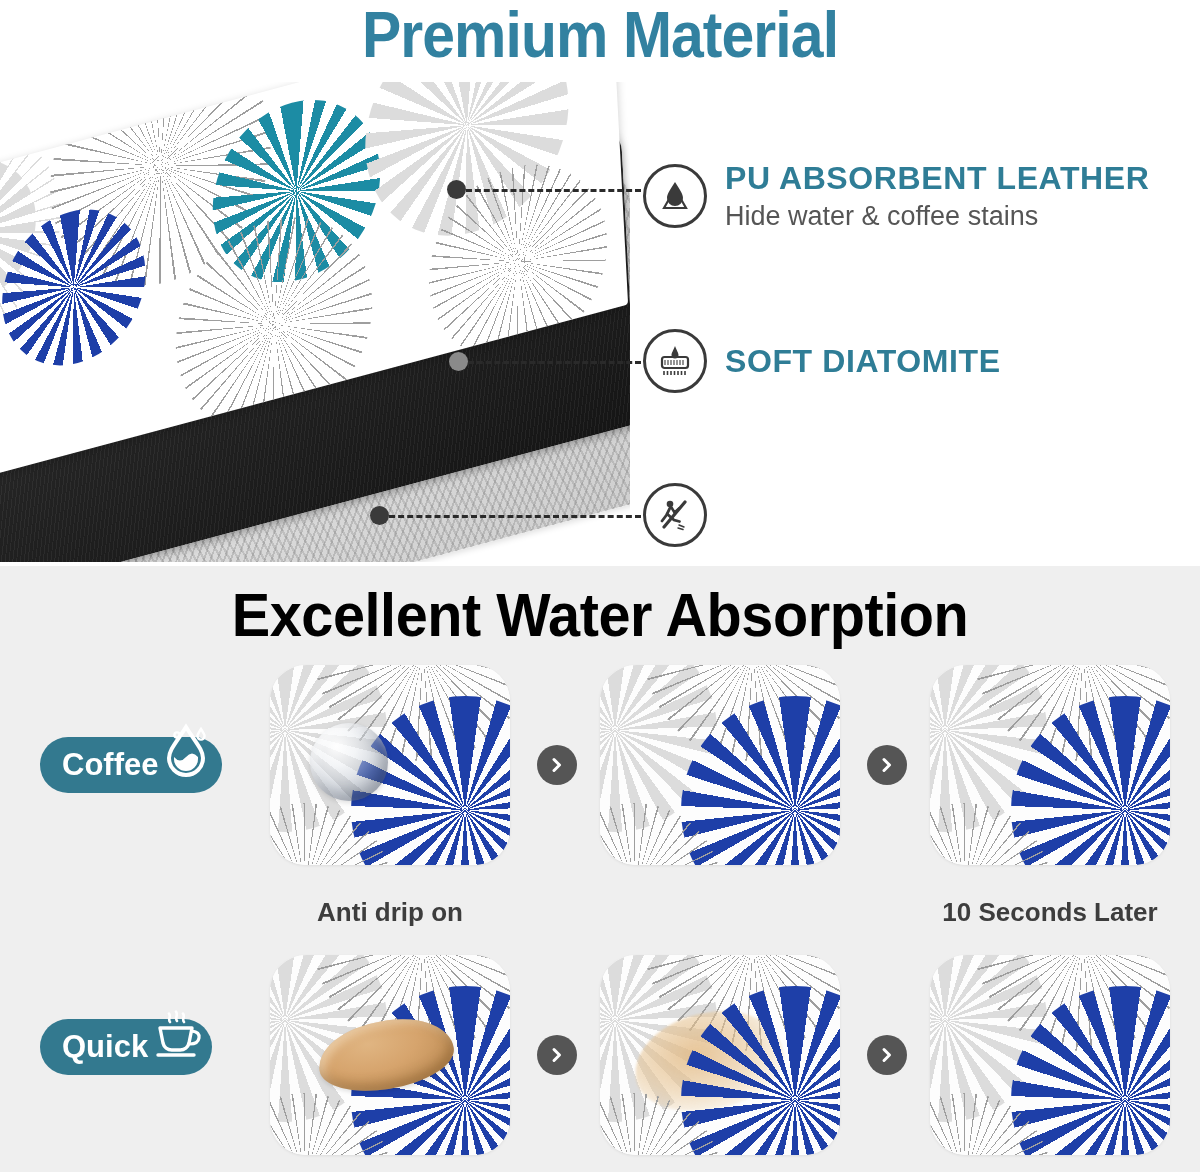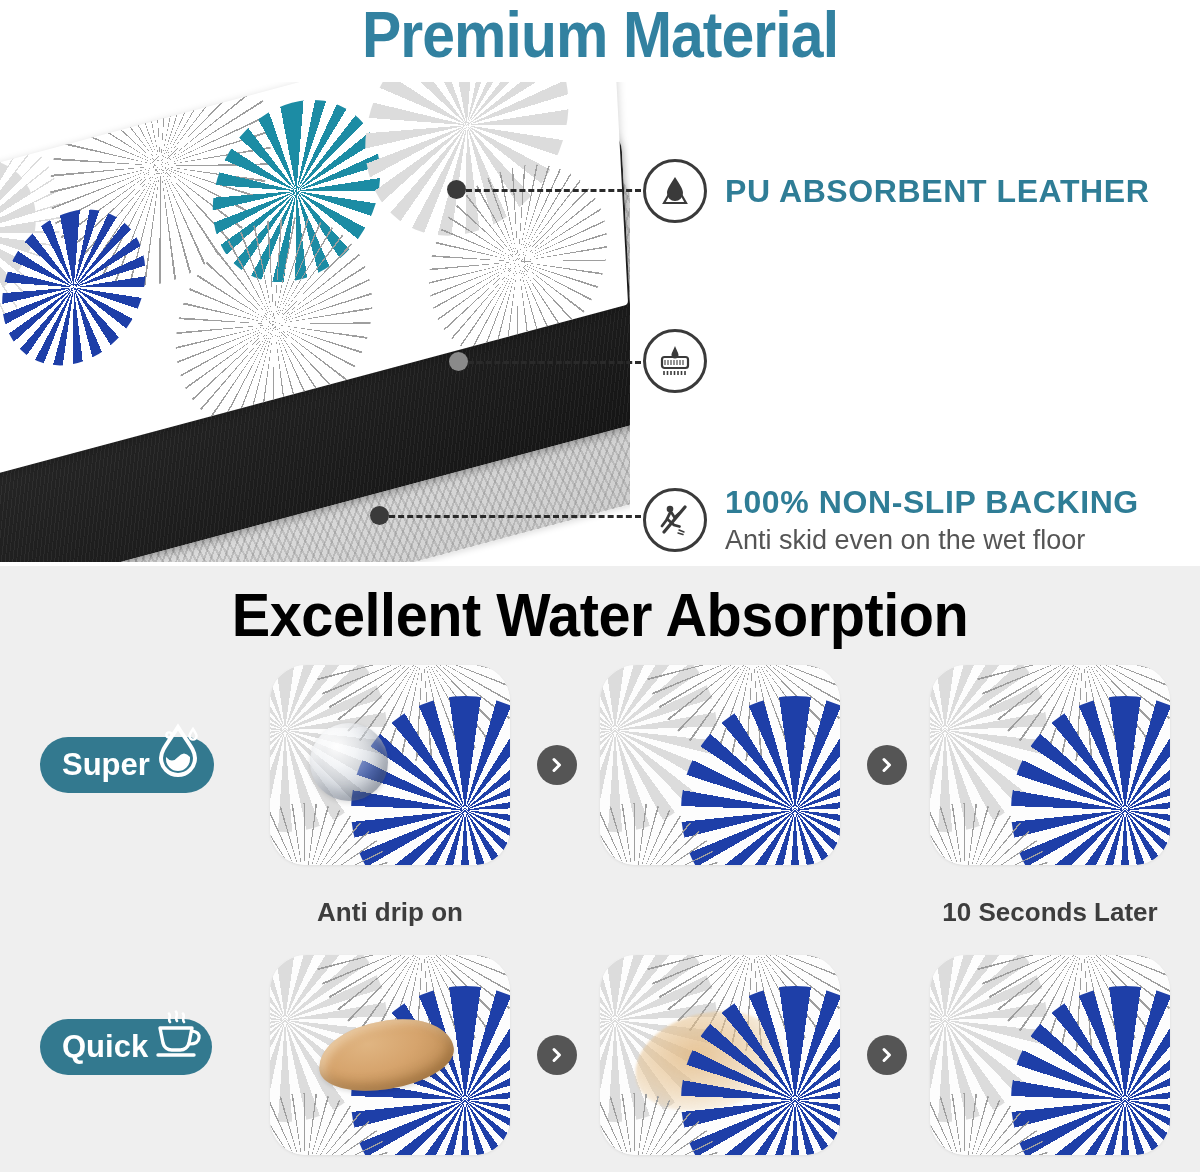--- a/index.html
+++ b/index.html
@@ -353,20 +353,21 @@
 
   <div class="feature" style="left:643px; top:159px;">
     <div class="feature-icon">
       <svg width="38" height="38" viewBox="0 0 38 38" aria-hidden="true">
         <path d="M19 5 C24 13 27 17 27 21 a8 8 0 0 1 -16 0 c0 -4 3 -8 8 -16 z" fill="#3a3a3a"></path>
         <path d="M8 31 L12.5 23 L25.5 23 L30 31 Z" fill="none" stroke="#3a3a3a" stroke-width="2.2"></path>
       </svg>
     </div>
     <div class="feature-text">
       <div class="feature-title">PU ABSORBENT LEATHER</div>
+      <div class="feature-sub">Hide water &amp; coffee stains</div>
     </div>
   </div>
 
   <div class="feature" style="left:643px; top:329px;">
     <div class="feature-icon">
       <svg width="38" height="38" viewBox="0 0 38 38" aria-hidden="true">
         <path d="M19 4 C21 9 22.5 11 22.5 13 a3.5 3.5 0 0 1 -7 0 C15.5 11 17 9 19 4 z" fill="#3a3a3a"></path>
         <rect x="6" y="15" width="26" height="11" rx="2.5" fill="none" stroke="#3a3a3a" stroke-width="2.2"></rect>
         <g stroke="#3a3a3a" stroke-width="1.1">
           <line x1="9" y1="18" x2="9" y2="23"></line>
@@ -382,50 +383,47 @@
             <line x1="11.5" y1="29" x2="11.5" y2="33"></line>
           <line x1="15" y1="29" x2="15" y2="33"></line>
             <line x1="18.5" y1="29" x2="18.5" y2="33"></line>
           <line x1="22" y1="29" x2="22" y2="33"></line>
             <line x1="25.5" y1="29" x2="25.5" y2="33"></line>
           <line x1="29" y1="29" x2="29" y2="33"></line>
         </g>
       </svg>
     </div>
     <div class="feature-text">
+      <div class="feature-title">SOFT DIATOMITE</div>
     </div>
   </div>
 
   <div class="feature" style="left:643px; top:483px;">
     <div class="feature-icon">
       <svg width="40" height="40" viewBox="0 0 40 40" aria-hidden="true">
         <circle cx="15" cy="9" r="3.3" fill="#3a3a3a"></circle>
         <path d="M16.5 12.5 L19.5 17.5 L24 13.5" stroke="#3a3a3a" stroke-width="2.6" fill="none" stroke-linecap="round"></path>
         <path d="M15 12.8 L11.5 20 L7 26" stroke="#3a3a3a" stroke-width="2.8" fill="none" stroke-linecap="round"></path>
         <path d="M12.2 19 L19 25 L24.5 26.5" stroke="#3a3a3a" stroke-width="2.8" fill="none" stroke-linecap="round"></path>
         <g stroke="#3a3a3a" stroke-width="1.5" stroke-linecap="round">
           <line x1="24" y1="30" x2="29" y2="32"></line>
           <line x1="23" y1="33" x2="28" y2="34.5"></line>
         </g>
         <line x1="30" y1="7" x2="9" y2="32" stroke="#3a3a3a" stroke-width="3.2" stroke-linecap="round"></line>
       </svg>
     </div>
-    <div class="feature-text">
-      <div class="feature-title">100% NON-SLIP BACKING</div>
-      <div class="feature-sub">Anti skid even on the wet floor</div>
-    </div>
   </div>
 </div>
 
 <div id="bottom-section">
 
   <div id="absorption-title">Excellent Water Absorption</div>
 
   <div class="badge" style="left:40px; top:171px;">
-    <span class="badge-label">Super</span>
+    <span class="badge-label">Coffee</span>
     <span class="badge-icon">
       <svg width="52" height="60" viewBox="0 0 52 60" aria-hidden="true">
         <path d="M26 4 C36 20 43 27 43 35 a17 17 0 0 1 -34 0 C9 27 16 20 26 4 z" fill="none" stroke="#ffffff" stroke-width="4"></path>
         <path d="M14 34 q6 7 12 0 q6 -7 12 0 v2 a12 12 0 0 1 -24 0 z" fill="#ffffff"></path>
         <circle cx="17" cy="12" r="2.6" fill="none" stroke="#ffffff" stroke-width="2.4"></circle>
         <path d="M41 6 c2.6 4 3.6 5.6 3.6 7 a3.6 3.6 0 0 1 -7.2 0 c0 -1.4 1 -3 3.6 -7 z" fill="none" stroke="#ffffff" stroke-width="2.4"></path>
       </svg>
     </span>
   </div>
 

